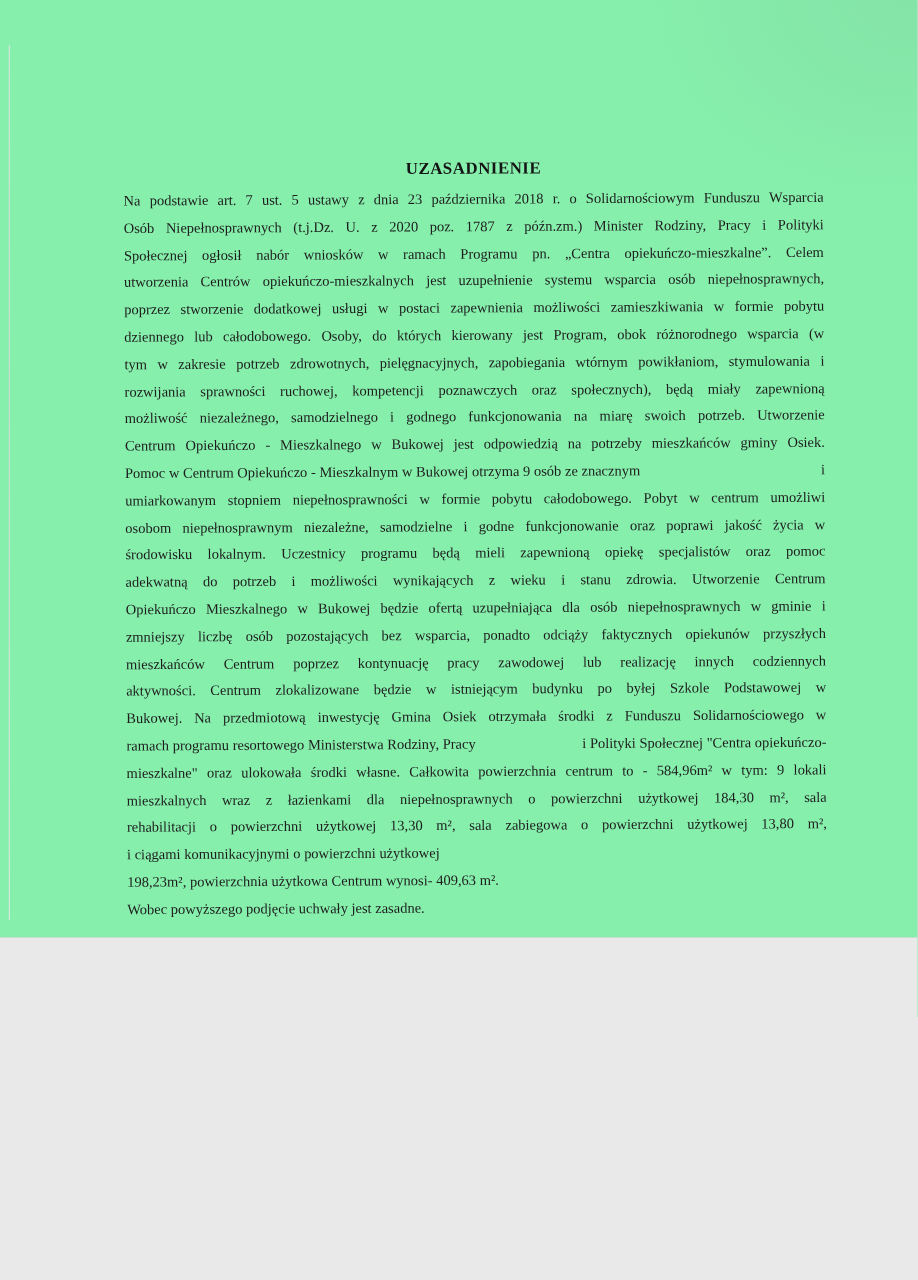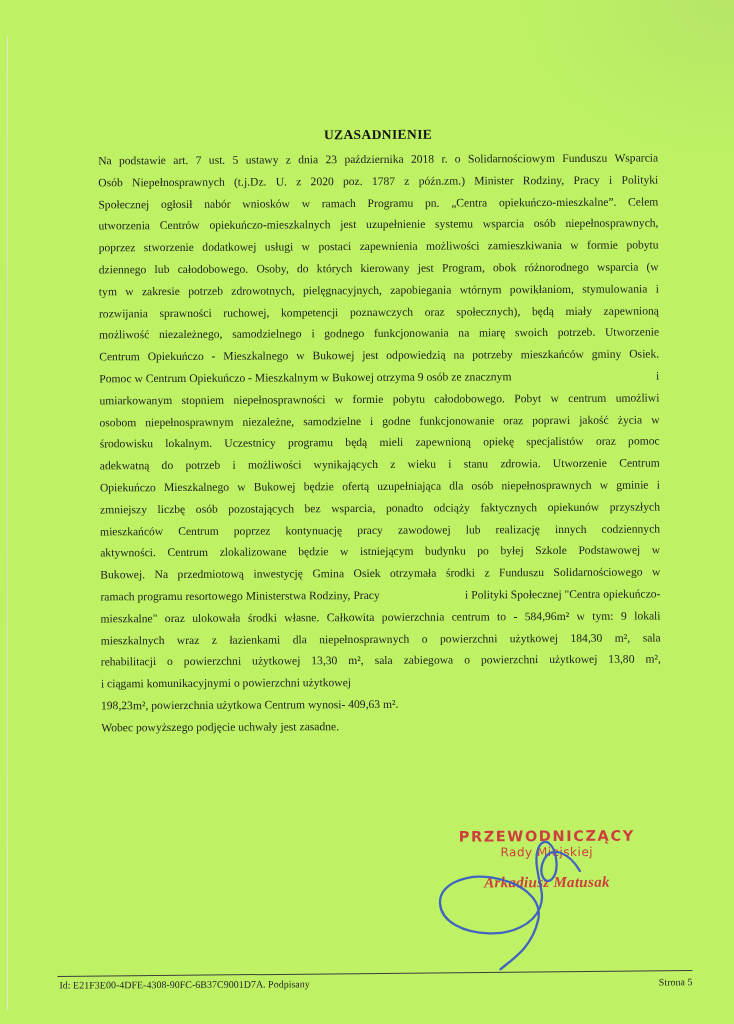--- a/index.html
+++ b/index.html
@@ -1,18 +1,18 @@
 <!DOCTYPE html>
 <html lang="pl"><head>
 <meta charset="utf-8">
 <style>
   html,body { margin:0; padding:0; background:#e9e9e9; }
   .page {
-    position:relative; width:734px; height:1024px; margin:0 auto;
-    background:#bef264; overflow:hidden;
+    position:relative; width:734px; height:750px; margin:0 auto;
+    background:#86efac; overflow:hidden;
     font-family:"Liberation Serif","DejaVu Serif",serif;
     box-shadow:0 0 4px rgba(0,0,0,.25);
   }
   
   .page::before {
     content:""; position:absolute; left:7px; top:36px; bottom:14px; width:1px;
     background:linear-gradient(#e3e3e3,#d7d7d7 40%,#e6e6e6); opacity:.8;
   }
   .page::after {
     content:""; position:absolute; right:0; top:0; width:220px; height:160px;

